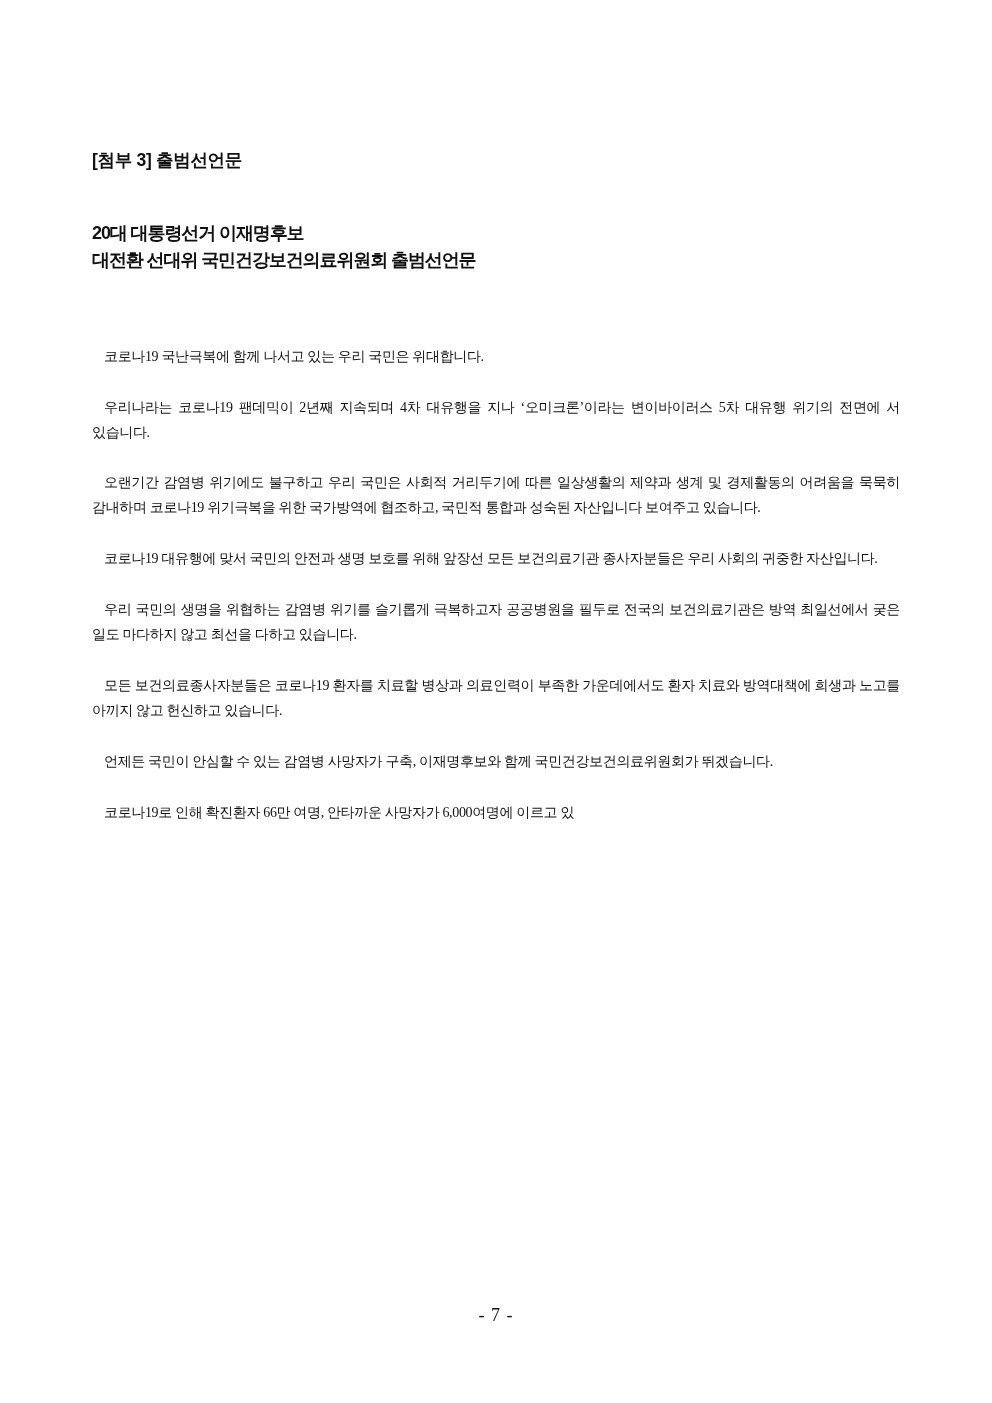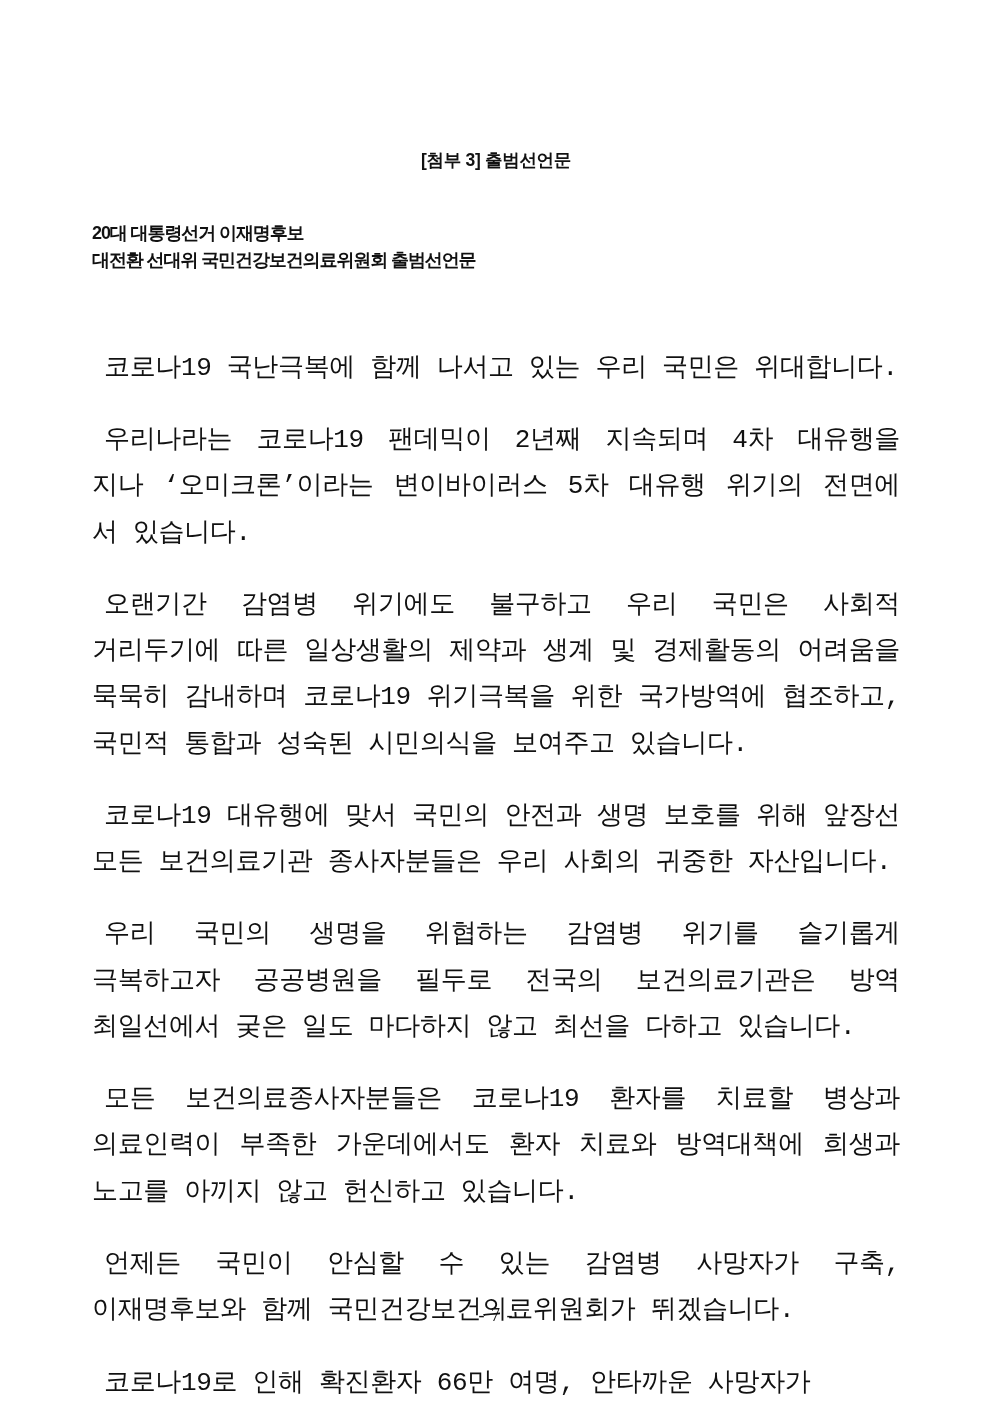--- a/index.html
+++ b/index.html
@@ -25,38 +25,37 @@
     top: 148px;
     width: 808px;
   }
   .attach-label {
     font-family: "Liberation Sans", sans-serif;
     font-weight: bold;
     font-size: 17.5px;
     letter-spacing: -0.3px;
     color: #111111;
     margin: 0 0 0 0;
-    text-align: center;
   }
   .doc-title {
     font-family: "Liberation Sans", sans-serif;
     font-weight: bold;
     font-size: 18px;
     line-height: 1.52;
     letter-spacing: -1.1px;
     color: #111111;
     margin: 48px 0 0 0;
     white-space: pre-line;
   }
   .body-block {
     margin-top: 70px;
   }
   p.para {
-    font-family: Liberation Mono, monospace;
-    font-size: 26px;
+    font-family: Liberation Serif, serif;
+    font-size: 14px;
     line-height: 1.78;
     letter-spacing: -0.35px;
     color: #111111;
     margin: 0 0 26px 0;
     text-align: justify;
     text-justify: inter-character;
     text-indent: 12px;
     word-break: keep-all;
   }
   p.para:last-child {
@@ -85,21 +84,21 @@
   <div class="content">
 
     <div class="attach-label">[첨부 3] 출범선언문</div>
 
     <h1 class="doc-title">20대 대통령선거 이재명후보
 대전환 선대위 국민건강보건의료위원회 출범선언문</h1>
 
     <div class="body-block">
       <p class="para">코로나19 국난극복에 함께 나서고 있는 우리 국민은 위대합니다.</p>
       <p class="para">우리나라는 코로나19 팬데믹이 2년째 지속되며 4차 대유행을 지나 ‘오미크론’이라는 변이바이러스 5차 대유행 위기의 전면에 서 있습니다.</p>
-      <p class="para">오랜기간 감염병 위기에도 불구하고 우리 국민은 사회적 거리두기에 따른 일상생활의 제약과 생계 및 경제활동의 어려움을 묵묵히 감내하며 코로나19 위기극복을 위한 국가방역에 협조하고, 국민적 통합과 성숙된 시민의식을 보여주고 있습니다.</p>
+      <p class="para">오랜기간 감염병 위기에도 불구하고 우리 국민은 사회적 거리두기에 따른 일상생활의 제약과 생계 및 경제활동의 어려움을 묵묵히 감내하며 코로나19 위기극복을 위한 국가방역에 협조하고, 국민적 통합과 성숙된 자산입니다 보여주고 있습니다.</p>
       <p class="para">코로나19 대유행에 맞서 국민의 안전과 생명 보호를 위해 앞장선 모든 보건의료기관 종사자분들은 우리 사회의 귀중한 자산입니다.</p>
       <p class="para">우리 국민의 생명을 위협하는 감염병 위기를 슬기롭게 극복하고자 공공병원을 필두로 전국의 보건의료기관은 방역 최일선에서 궂은 일도 마다하지 않고 최선을 다하고 있습니다.</p>
       <p class="para">모든 보건의료종사자분들은 코로나19 환자를 치료할 병상과 의료인력이 부족한 가운데에서도 환자 치료와 방역대책에 희생과 노고를 아끼지 않고 헌신하고 있습니다.</p>
       <p class="para">언제든 국민이 안심할 수 있는 감염병 사망자가 구축, 이재명후보와 함께 국민건강보건의료위원회가 뛰겠습니다.</p>
       <p class="para nojustify">코로나19로 인해 확진환자 66만 여명, 안타까운 사망자가 6,000여명에 이르고 있</p>
     </div>
 
   </div>
 
   <div class="page-number">- 7 -</div>

